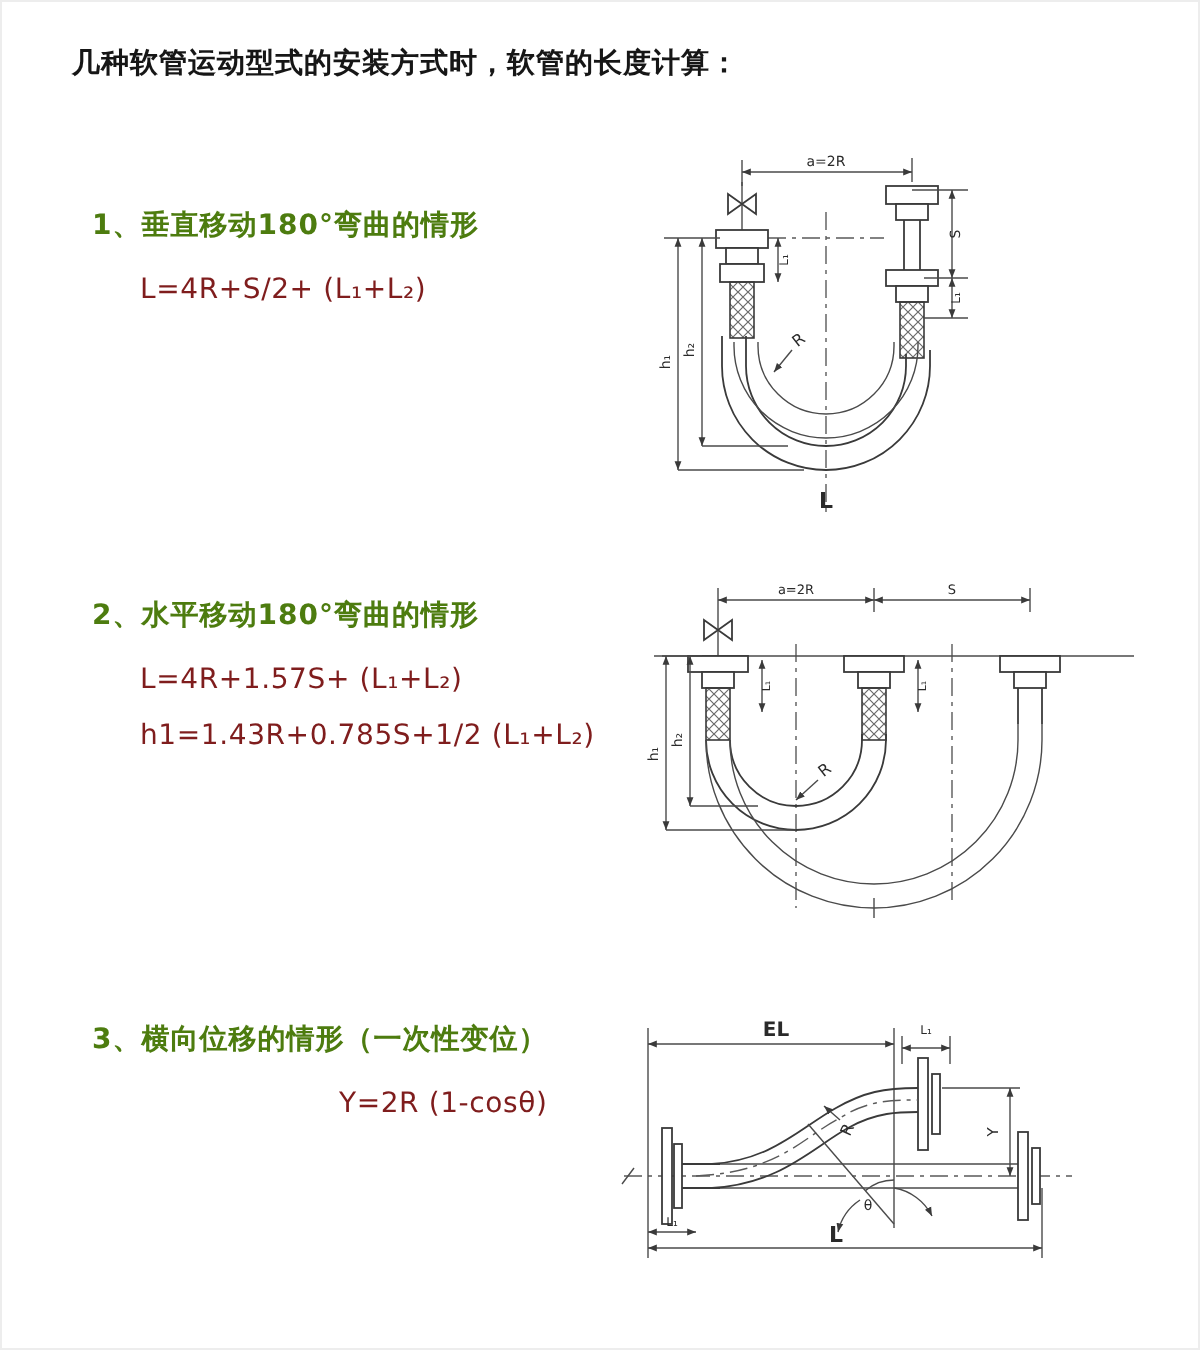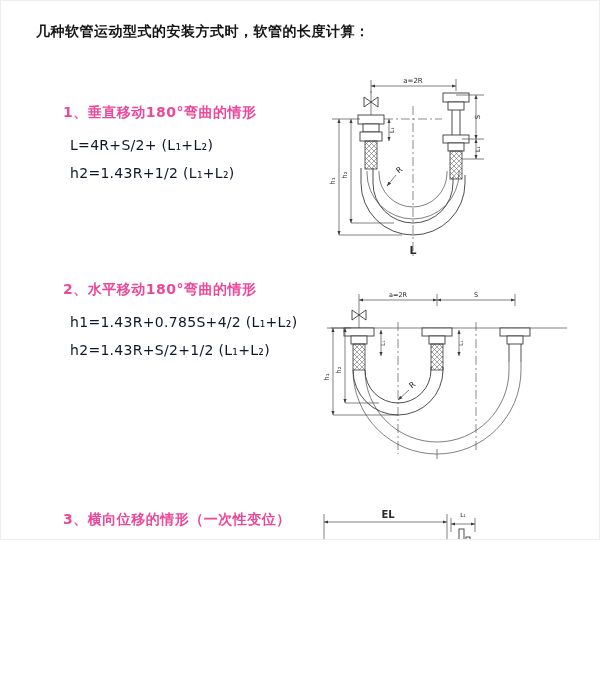--- a/index.html
+++ b/index.html
@@ -1,57 +1,57 @@
 <!DOCTYPE html>
 <html><head>
 <meta charset="utf-8">
 <style>
   html,body{margin:0;padding:0;background:#fff;}
   .page{
-    position:relative;width:600px;height:540px;background:#ffffff;
+    position:relative;width:600px;height:675px;background:#ffffff;
     font-family:"DejaVu Sans","Liberation Sans",sans-serif;
     color:#1c1c1c;overflow:hidden;border:1px solid #ededed;box-sizing:border-box;
   }
   .title{
     position:absolute;left:35px;top:22px;font-size:14px;font-weight:bold;
     letter-spacing:0.5px;color:#161616;margin:0;
   }
   .section{position:absolute;left:45px;margin:0;}
-  .sec1{top:103px;} .sec2{top:280px;} .sec3{top:510px;text-align:right;}
-  .sec-heading{font-size:14px;font-weight:bold;color:#ec4899;margin:0 0 9px 17px;letter-spacing:0.5px;}
-  .formula{font-size:14px;font-weight:normal;color:#0f172a;margin:0 0 0 24px;line-height:28px;letter-spacing:0.3px;white-space:pre;}
+  .sec1{top:103px;} .sec2{top:298px;} .sec3{top:510px;text-align:right;}
+  .sec-heading{font-size:14px;font-weight:bold;color:#4d7c0f;margin:0 0 9px 0;letter-spacing:0.5px;}
+  .formula{font-size:14px;font-weight:normal;color:#7f1d1d;margin:0 0 0 24px;line-height:28px;letter-spacing:0.3px;white-space:pre;}
   svg{position:absolute;overflow:visible;}
   .d1{left:313px;top:70px;} .d2{left:316px;top:281px;} .d3{left:303px;top:503px;}
   svg text{font-family:"DejaVu Sans","Liberation Sans",sans-serif;fill:#2a2a2a;}
   .thin{stroke:#4a4a4a;stroke-width:0.7;fill:none;}
   .tube{stroke:#3a3a3a;stroke-width:0.9;fill:none;}
   .part{stroke:#3a3a3a;stroke-width:0.9;fill:#ffffff;}
   .cl{stroke:#5a5a5a;stroke-width:0.7;fill:none;stroke-dasharray:9 3 2 3;}
 </style>
 </head>
 <body>
 
 <div class="page">
 
   <p class="title">几种软管运动型式的安装方式时，软管的长度计算：</p>
 
   <div class="section sec1">
     <p class="sec-heading">1、垂直移动180°弯曲的情形</p>
     <p class="formula">L=4R+S/2+ (L₁+L₂)</p>
-    <p class="formula">h2=1.43R+1/2 (L₁+L₂)</p>
   </div>
 
   <div class="section sec2">
     <p class="sec-heading">2、水平移动180°弯曲的情形</p>
-    <p class="formula">h1=1.43R+0.785S+4/2 (L₁+L₂)</p>
-    <p class="formula">h2=1.43R+S/2+1/2 (L₁+L₂)</p>
+    <p class="formula">L=4R+1.57S+ (L₁+L₂)</p>
+    <p class="formula">h1=1.43R+0.785S+1/2 (L₁+L₂)</p>
   </div>
 
   <div class="section sec3">
     <p class="sec-heading">3、横向位移的情形（一次性变位）</p>
+    <p class="formula">Y=2R (1-cosθ)</p>
   </div>
 
   <svg class="d1" width="282" height="192" viewBox="0 0 282 192">
     <defs>
       <marker id="ar1" viewBox="0 0 10 10" refX="9" refY="5" markerWidth="7" markerHeight="7" orient="auto-start-reverse">
         <path d="M0 1.5 L9 5 L0 8.5 z" fill="#3a3a3a"></path>
       </marker>
       <pattern id="hb1" width="5" height="5" patternUnits="userSpaceOnUse">
         <path d="M0 5 L5 0 M0 0 L5 5" stroke="#6a6a6a" stroke-width="0.6"></path>
       </pattern>

